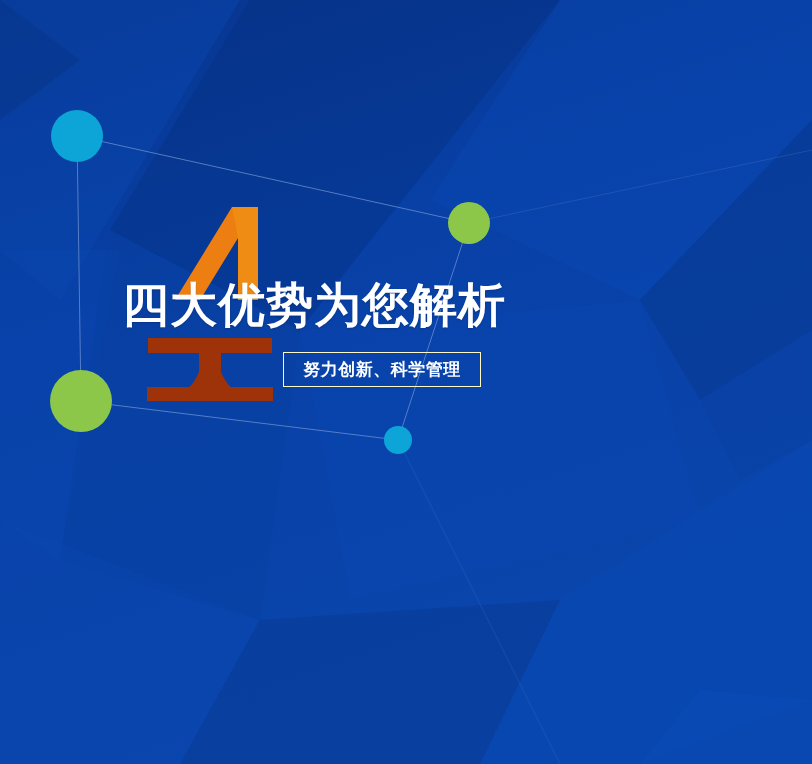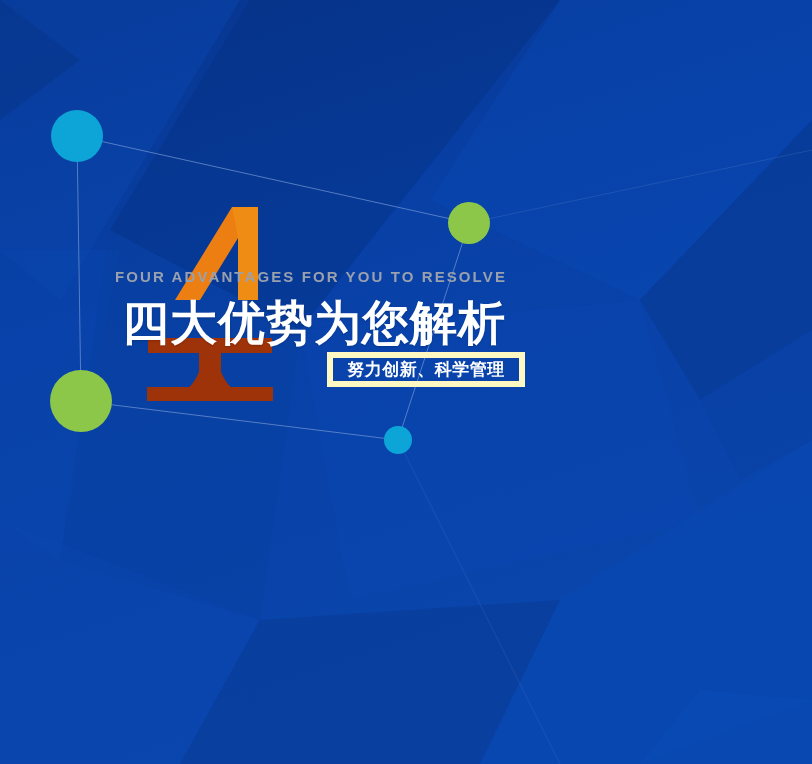--- a/index.html
+++ b/index.html
@@ -53,26 +53,25 @@
     white-space: nowrap;
     text-shadow: 0 1px 2px rgba(0,0,0,0.18);
   }
   #tagline-box {
     position: absolute;
     left: 283px;
     top: 352px;
     width: 198px;
     height: 35px;
     box-sizing: border-box;
-    border: 6px solid #fef9c3;
+    border: 1px solid #fef9c3;
     display: flex;
     align-items: center;
     justify-content: center;
     z-index: 7;
-    margin-left: 44px;
   }
   #tagline-text {
     font-size: 17px;
     font-weight: bold;
     color: #ffffff;
     letter-spacing: 0.5px;
     line-height: 20px;
     white-space: nowrap;
   }
 </style>
@@ -131,21 +130,20 @@
 
     <g>
       <circle cx="77" cy="136" r="26" fill="#0DA5D8"></circle>
       <circle cx="469" cy="223" r="21" fill="#8CC74A"></circle>
       <circle cx="81" cy="401" r="31" fill="#8CC74A"></circle>
       <circle cx="398" cy="440" r="14" fill="#0DA5D8"></circle>
     </g>
   </svg>
 
   <div id="text-block">
-    <div id="eyebrow">FOUR ADVANTAGES FOR YOU TO RESOLVE</div>
     <div id="headline">四大优势为您解析</div>
   </div>
 
   <div id="tagline-box">
     <span id="tagline-text">努力创新、科学管理</span>
   </div>
 
 </div>
 
 </body></html>

